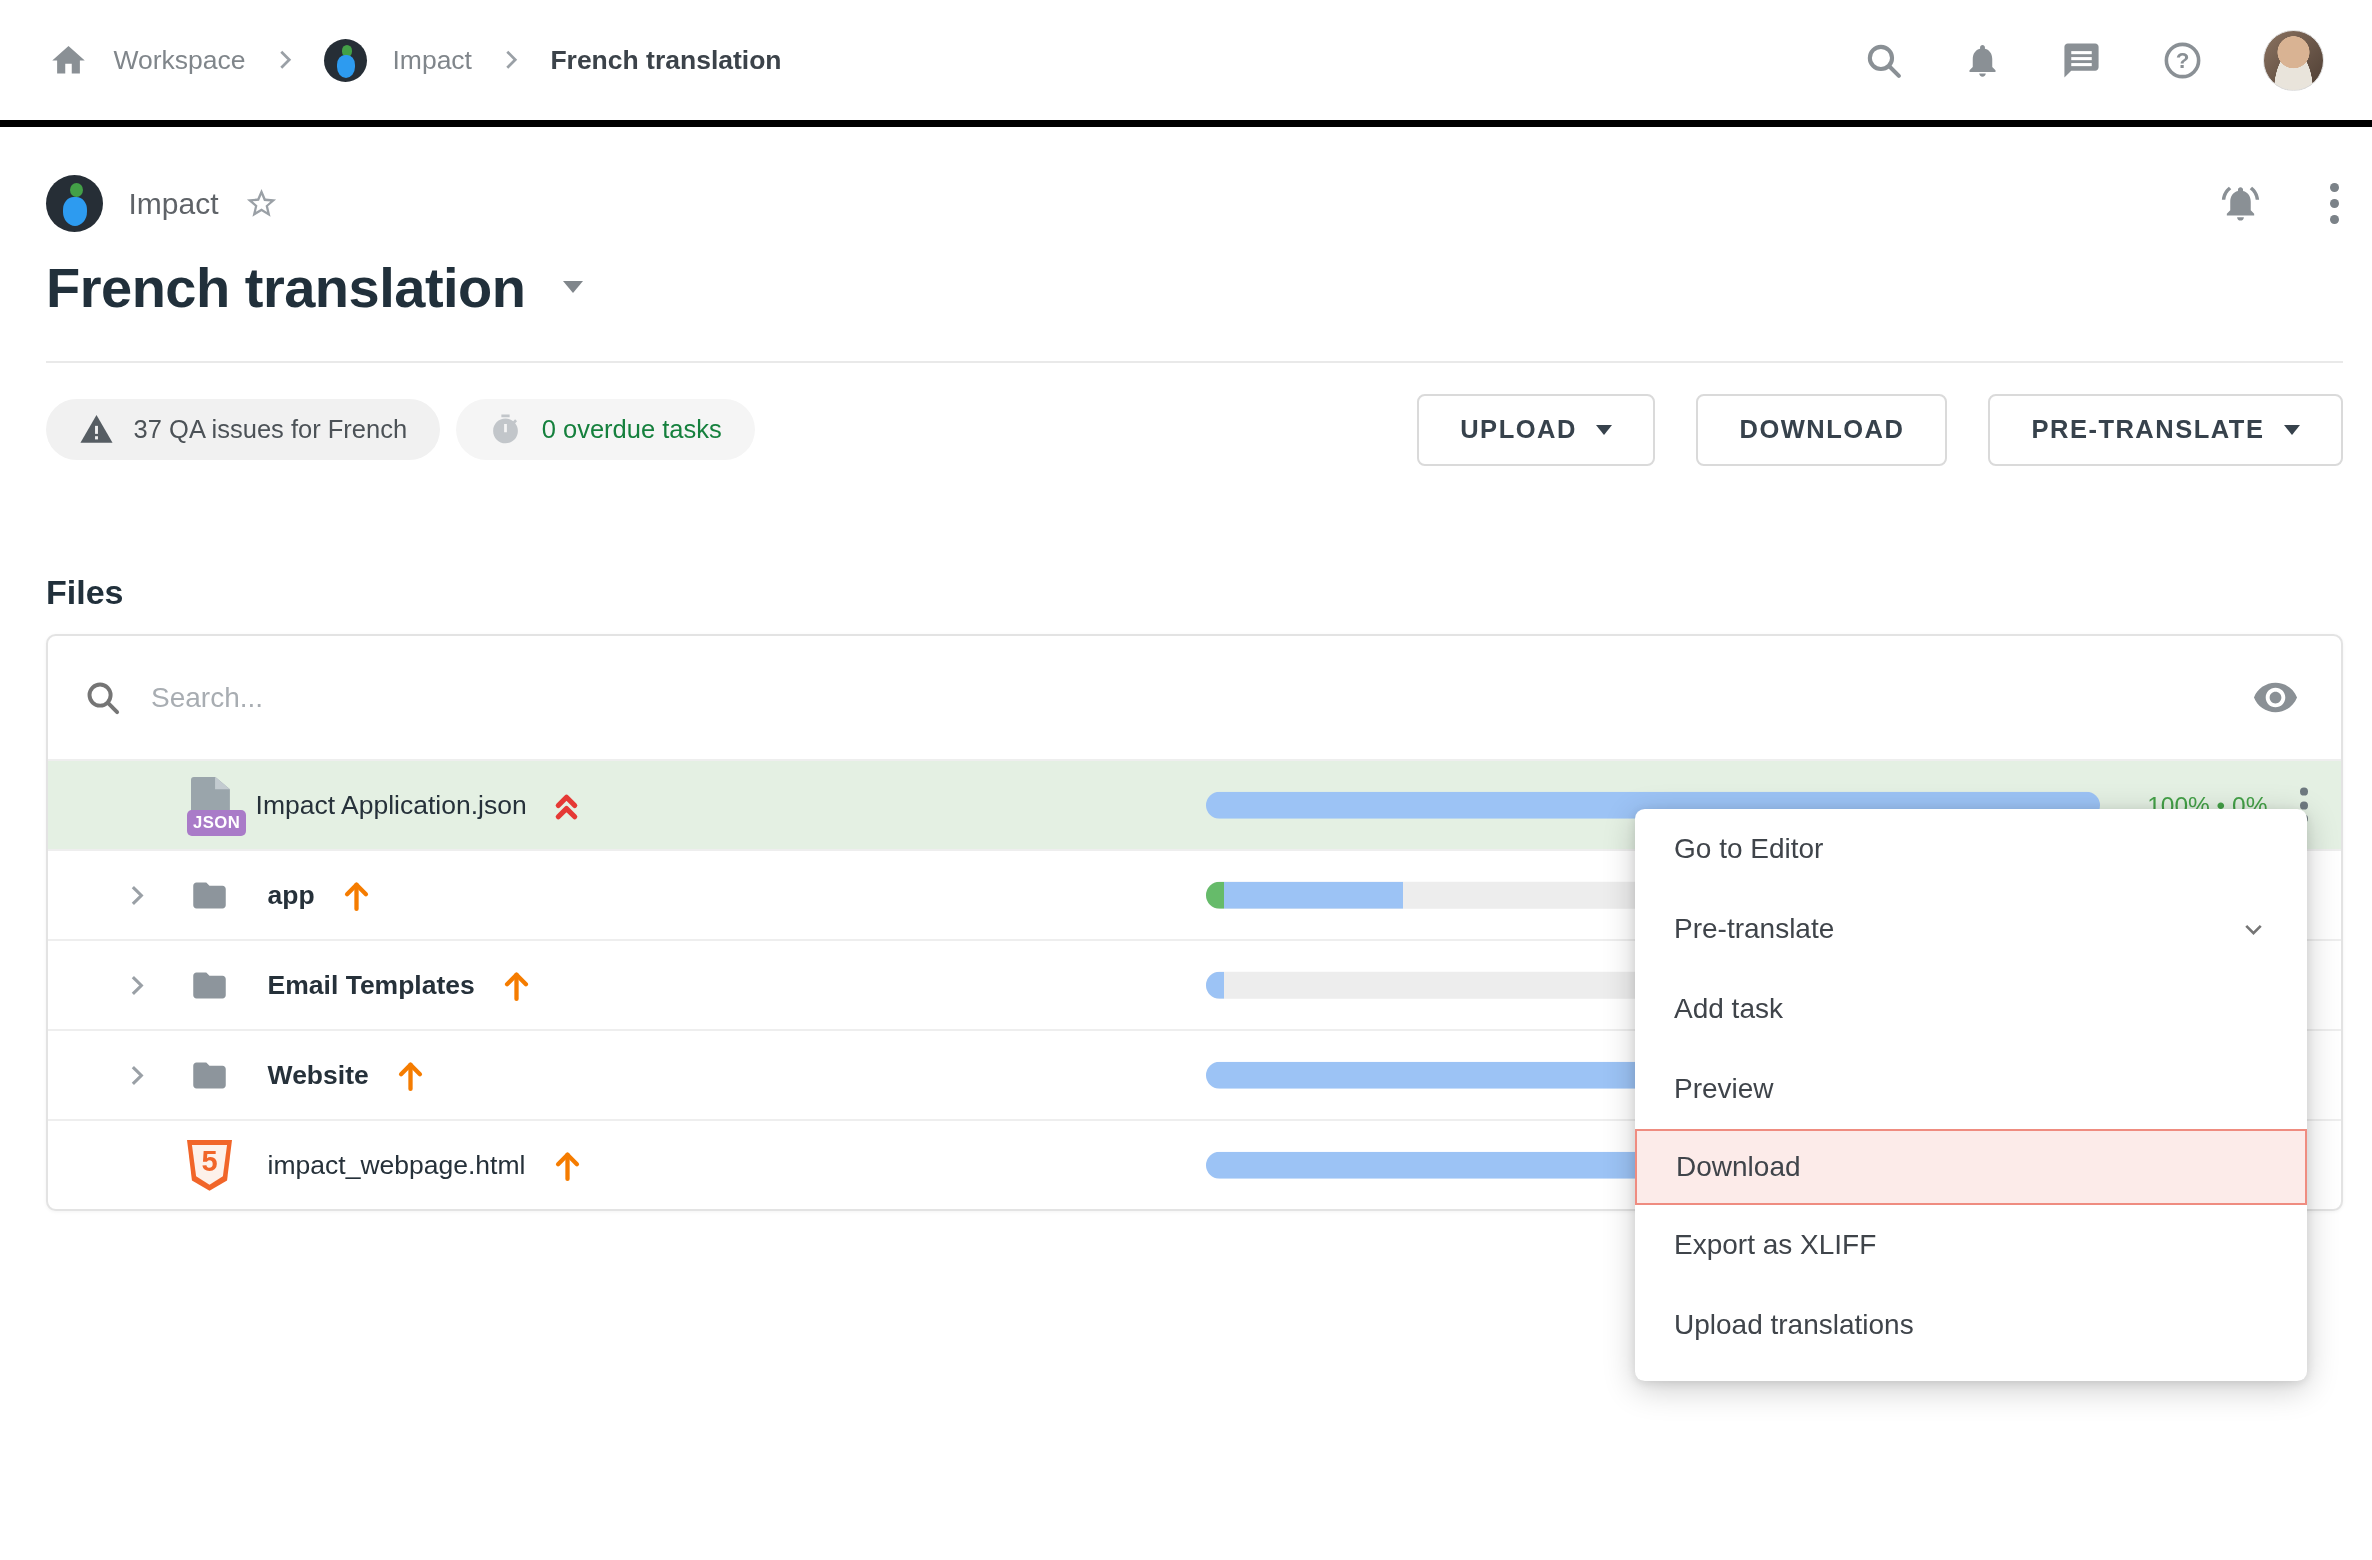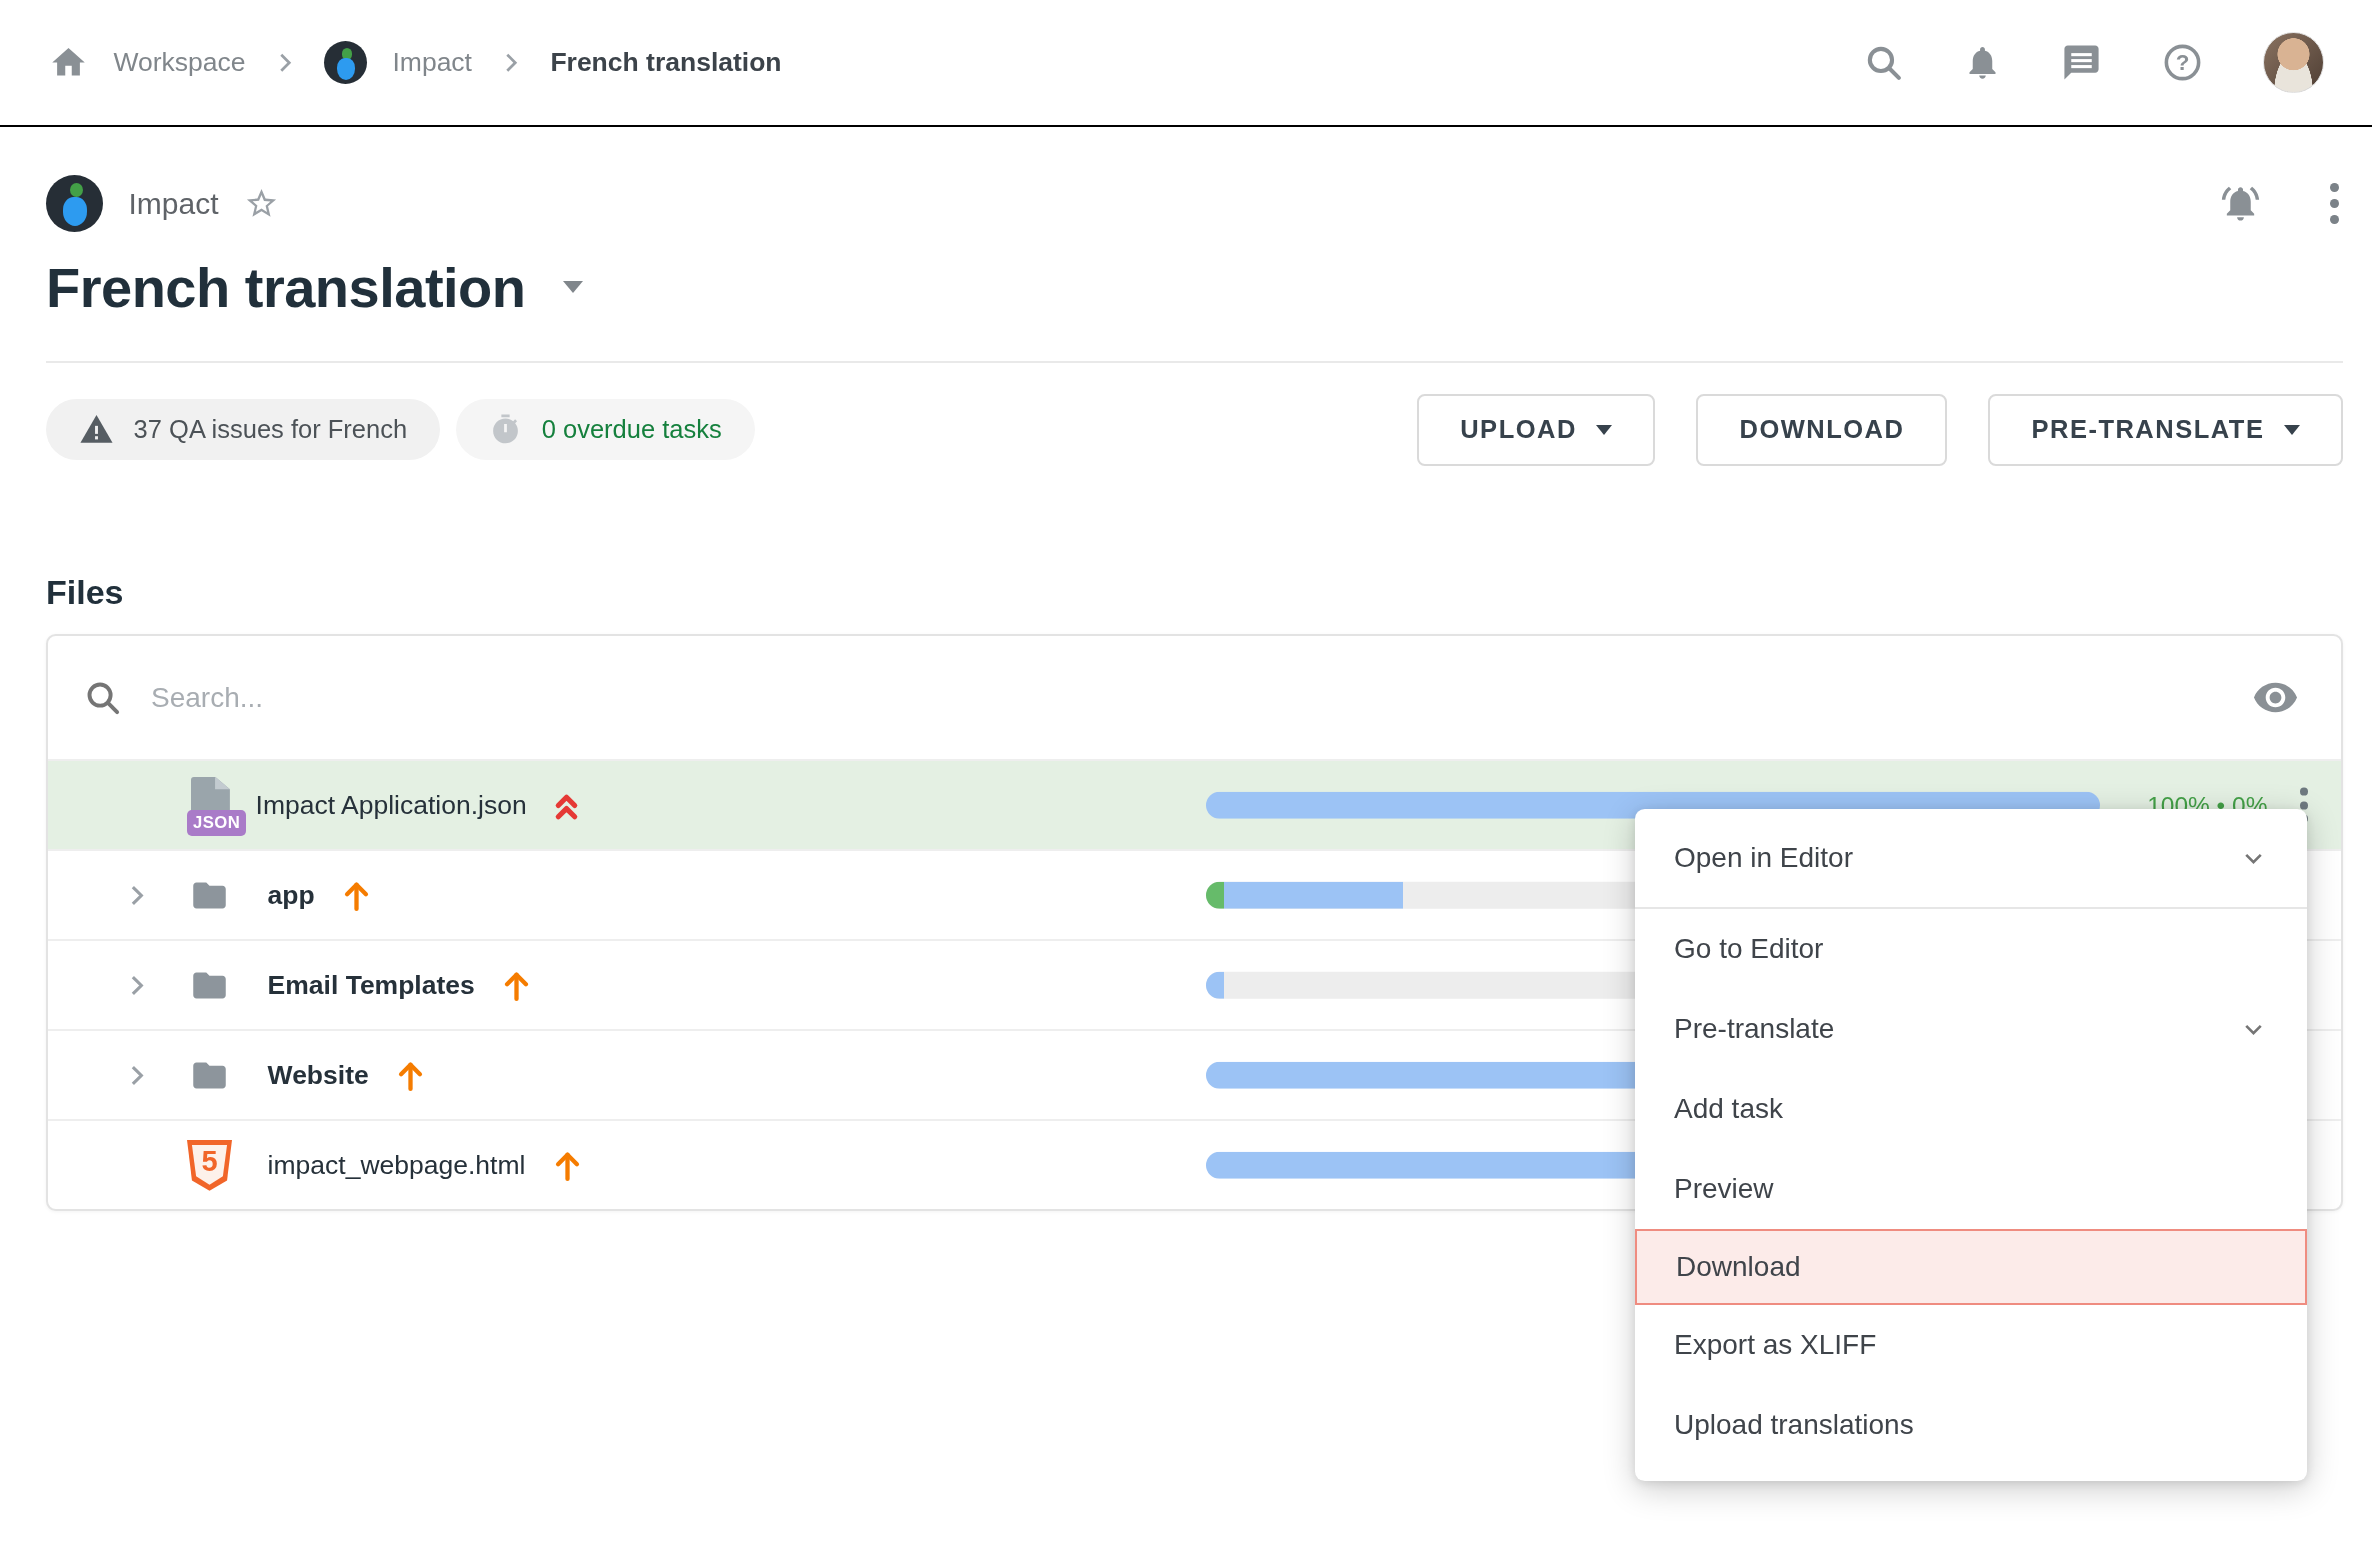--- a/index.html
+++ b/index.html
@@ -6,21 +6,21 @@
   html,body { width:2373px; height:1560px; }
   body {
     font-family:"Liberation Sans", sans-serif;
     background:#ffffff; color:#263238;
     position:relative; overflow:hidden;
   }
   svg { display:block; }
 
   
   .topbar {
-    height:127px; background:#fff; border-bottom:2px solid #000000;
+    height:127px; background:#fff; border-bottom:7px solid #000000;
     display:flex; align-items:center; padding:0 49px 0 49px;
   }
   .breadcrumb { display:flex; align-items:center; gap:25.5px; font-size:26.5px; color:#80868b; }
   .crumb { color:#80868b; cursor:pointer; }
   .crumb-current { color:#3c434a; font-weight:700; }
   .crumb-sep { display:flex; align-items:center; }
 
   .impact-logo { border-radius:50%; background:#262e36; position:relative; flex:0 0 auto; }
   .impact-logo .dot { position:absolute; background:#43a047; border-radius:50%; }
   .impact-logo .drop { position:absolute; background:#2d9bf0; border-radius:46% 46% 52% 52%; }
@@ -412,28 +412,20 @@
         </svg>
     </span>
     <div class="row-bar">
       <span class="seg seg-green" style="width: 0%;"></span>
       <span class="seg seg-blue" style="width: 100%;"></span>
     </div>
   </div>
 </div>
 
 <div class="context-menu">
-  <div class="menu-item first">
-    <span>Open in Editor</span>
-    <span class="menu-chevron">
-      <svg width="29" height="29" viewBox="0 0 24 24" fill="none" stroke="currentColor" stroke-width="2.2">
-          <polyline points="6,9 12,15 18,9"></polyline>
-        </svg>
-    </span>
-  </div>
   <div class="menu-item">
     <span>Go to Editor</span>
   </div>
   <div class="menu-item">
     <span>Pre-translate</span>
     <span class="menu-chevron">
       <svg width="29" height="29" viewBox="0 0 24 24" fill="none" stroke="currentColor" stroke-width="2.2">
           <polyline points="6,9 12,15 18,9"></polyline>
         </svg>
     </span>

